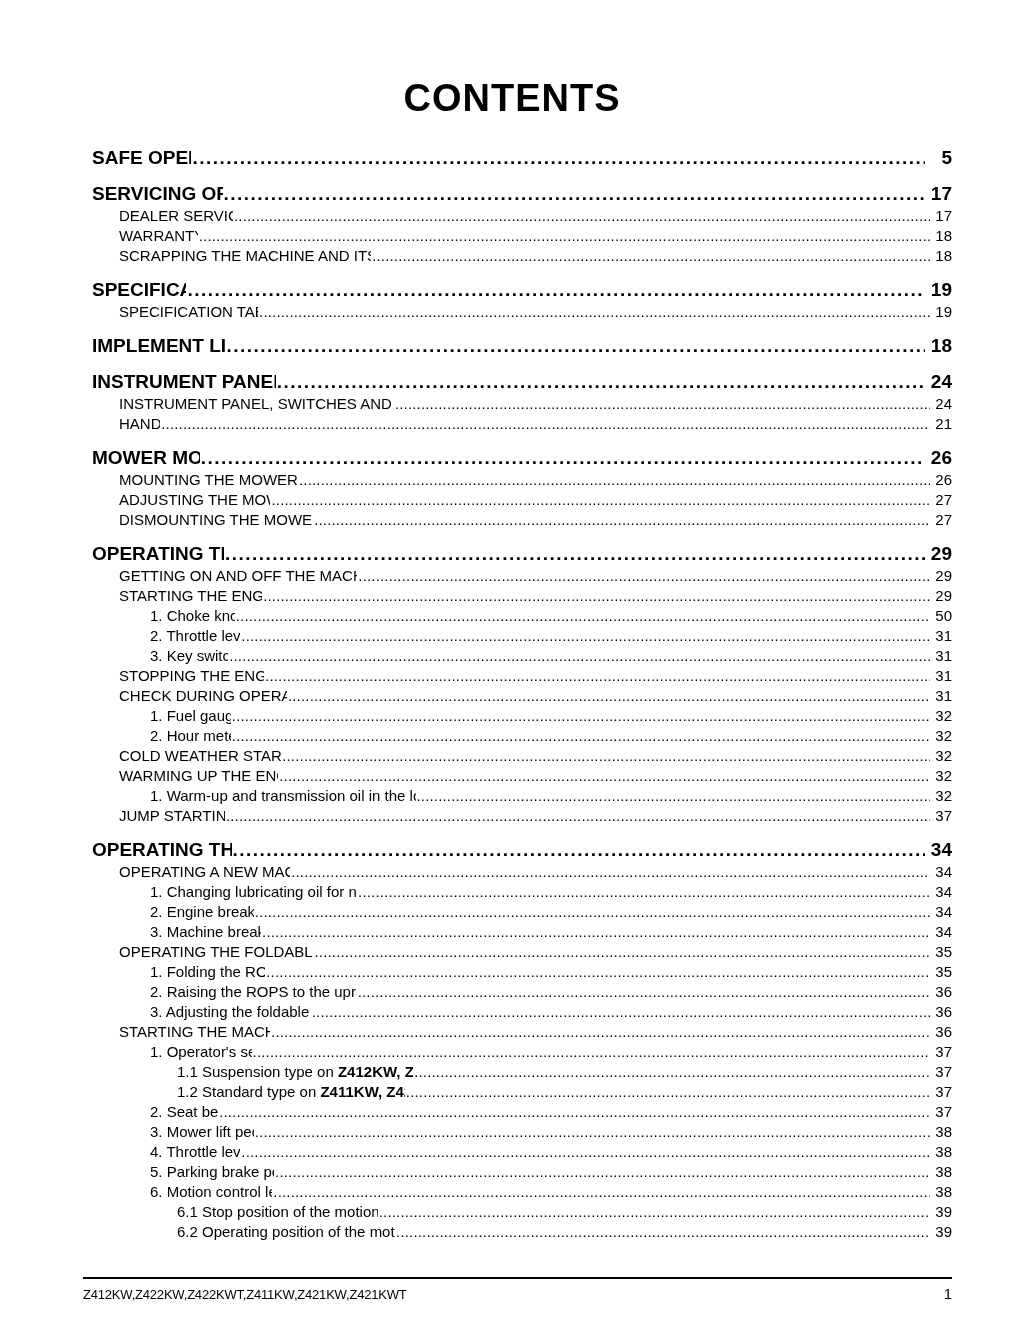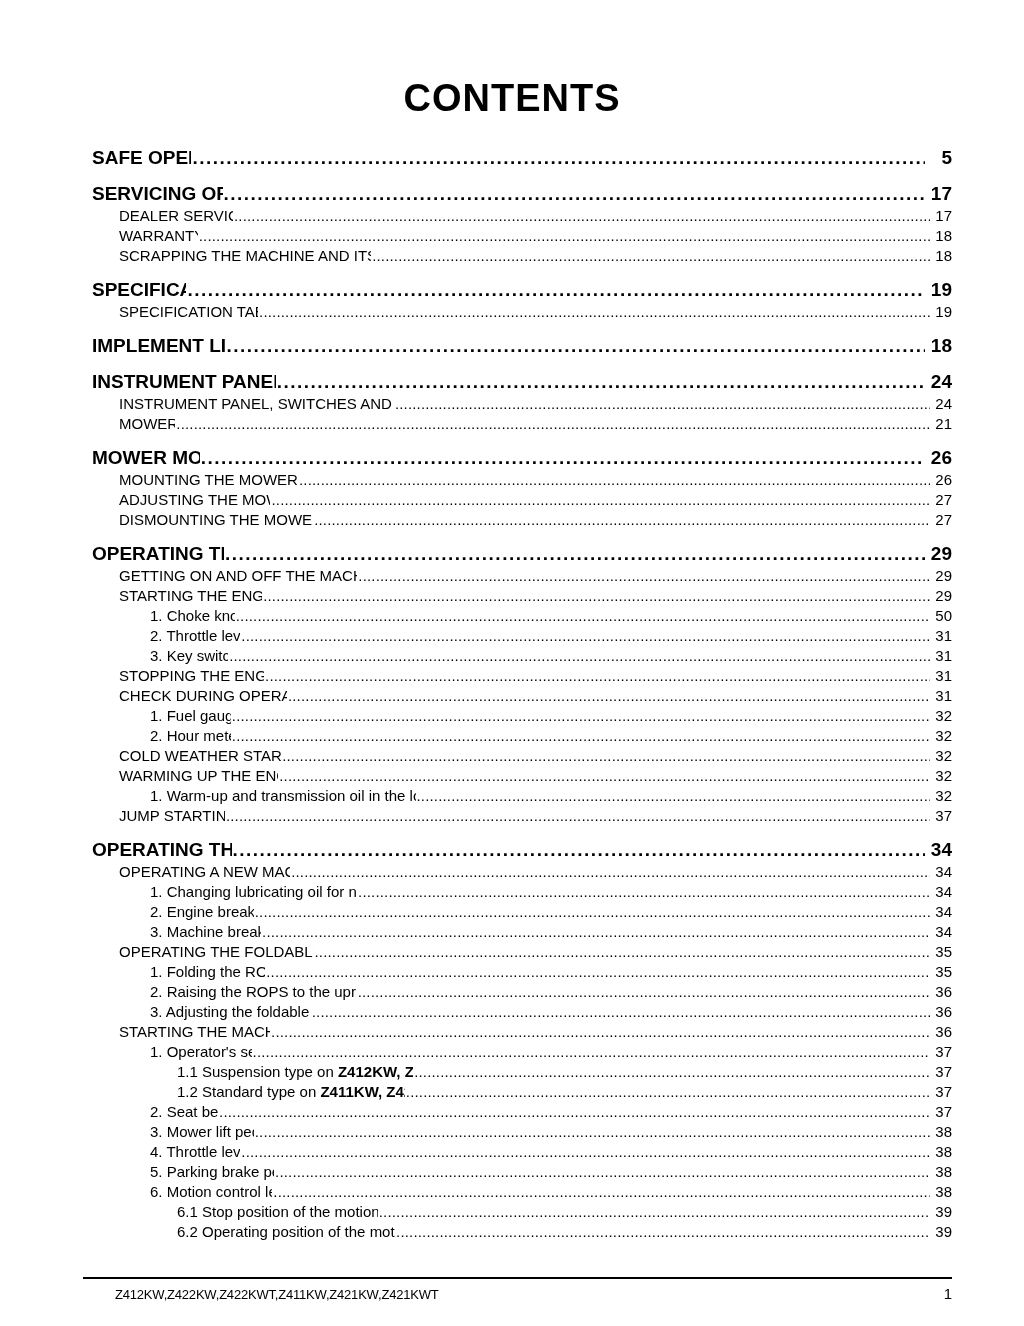--- a/index.html
+++ b/index.html
@@ -135,21 +135,21 @@
     position: absolute;
     left: 83px;
     top: 1285px;
     width: 869px;
     display: flex;
     justify-content: space-between;
     align-items: baseline;
     font-size: 13px;
     line-height: 18px;
   }
-  .footer-models { letter-spacing: -0.2px; margin-left: 32px; }
+  .footer-models { letter-spacing: -0.2px; }
   .footer-pageno { font-size: 15px; }
 </style>
 </head>
 <body>
 
 <div class="page">
 
   <div class="doc-title">CONTENTS</div>
 
   <div class="toc" id="toc-root">
@@ -197,21 +197,21 @@
         <span class="toc-label">INSTRUMENT PANEL AND CONTROLS</span>
         <span class="toc-leader"></span>
         <span class="toc-page">24</span>
       </div>
       <div class="toc-entry lvl2">
         <span class="toc-label">INSTRUMENT PANEL, SWITCHES AND HAND CONTROLS</span>
         <span class="toc-leader"></span>
         <span class="toc-page">24</span>
       </div>
       <div class="toc-entry lvl2">
-        <span class="toc-label">MOWER</span>
+        <span class="toc-label">HAND</span>
         <span class="toc-leader"></span>
         <span class="toc-page">21</span>
       </div>
       <div class="toc-entry lvl1">
         <span class="toc-label">MOWER MOUNTING</span>
         <span class="toc-leader"></span>
         <span class="toc-page">26</span>
       </div>
       <div class="toc-entry lvl2">
         <span class="toc-label">MOUNTING THE MOWER DECK</span>

